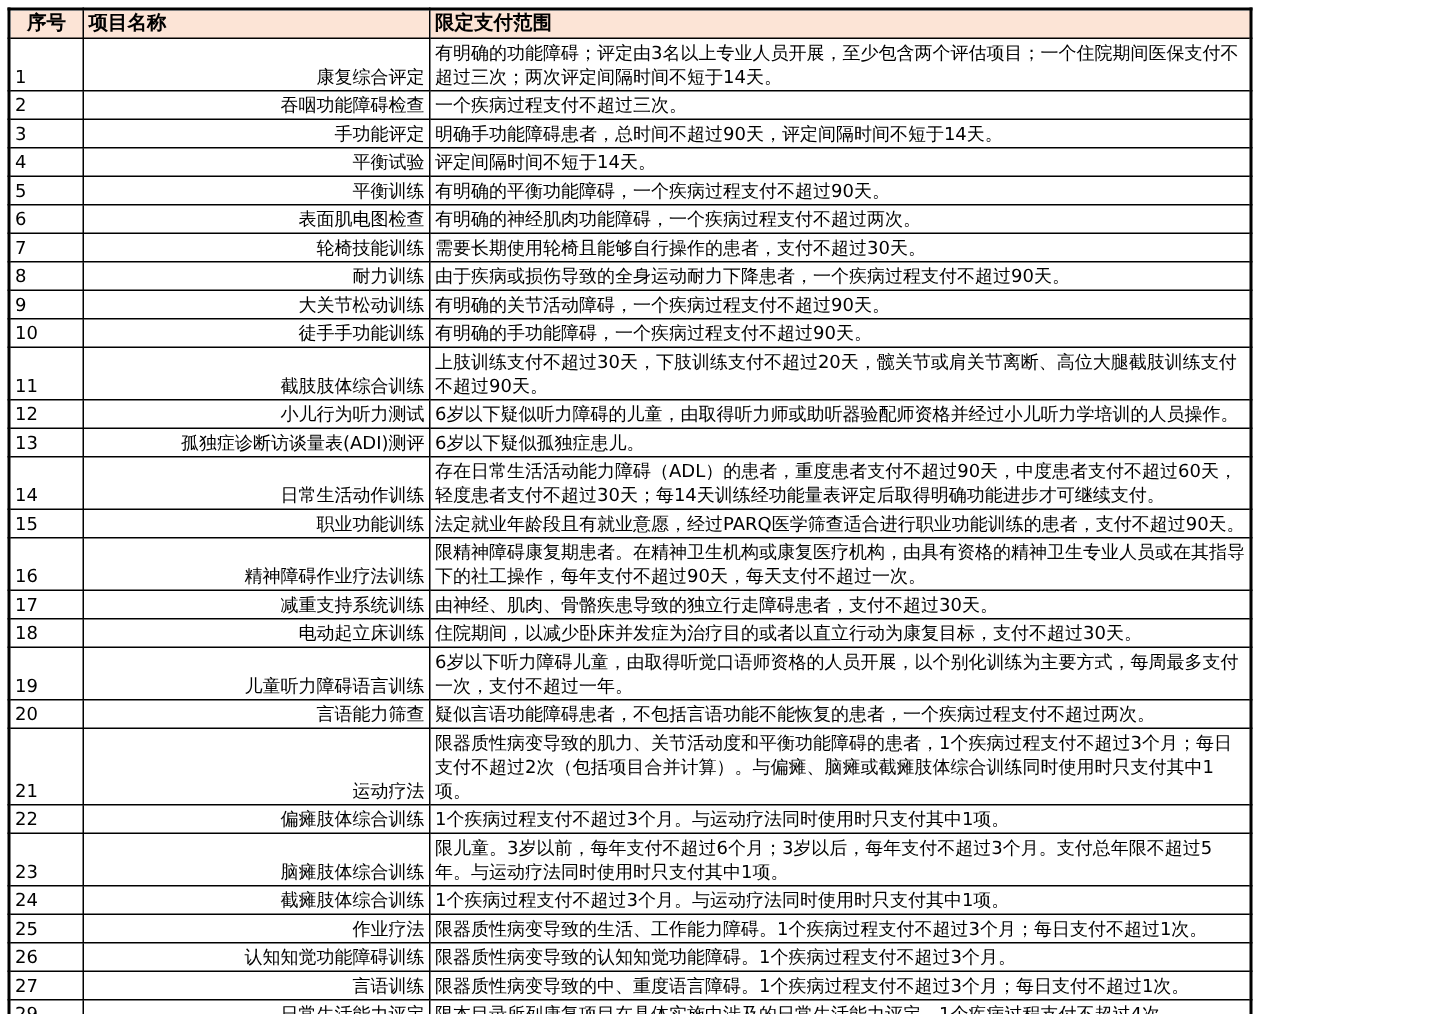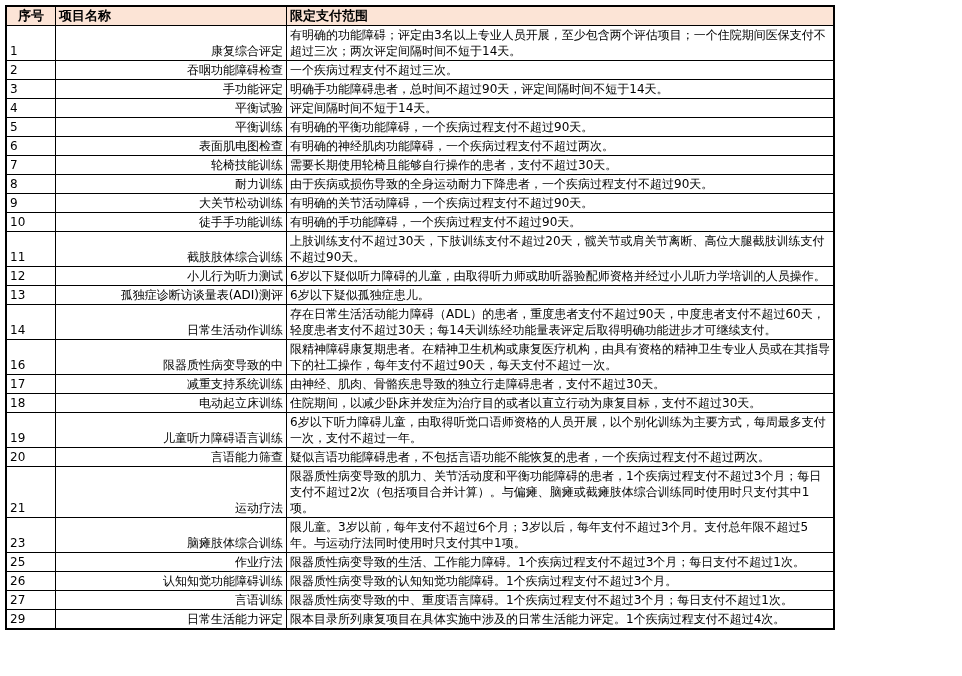--- a/index.html
+++ b/index.html
@@ -131,22 +131,27 @@
           <td class="cell-no">13</td>
           <td class="cell-name">孤独症诊断访谈量表(ADI)测评</td>
           <td class="cell-scope">6岁以下疑似孤独症患儿。</td>
         </tr>
         <tr>
           <td class="cell-no">14</td>
           <td class="cell-name">日常生活动作训练</td>
           <td class="cell-scope">存在日常生活活动能力障碍（ADL）的患者，重度患者支付不超过90天，中度患者支付不超过60天，轻度患者支付不超过30天；每14天训练经功能量表评定后取得明确功能进步才可继续支付。</td>
         </tr>
         <tr>
+          <td class="cell-no">15</td>
+          <td class="cell-name">职业功能训练</td>
+          <td class="cell-scope">法定就业年龄段且有就业意愿，经过PARQ医学筛查适合进行职业功能训练的患者，支付不超过90天。</td>
+        </tr>
+        <tr>
           <td class="cell-no">16</td>
-          <td class="cell-name">限器质性病变导致的中</td>
+          <td class="cell-name">精神障碍作业疗法训练</td>
           <td class="cell-scope">限精神障碍康复期患者。在精神卫生机构或康复医疗机构，由具有资格的精神卫生专业人员或在其指导下的社工操作，每年支付不超过90天，每天支付不超过一次。</td>
         </tr>
         <tr>
           <td class="cell-no">17</td>
           <td class="cell-name">减重支持系统训练</td>
           <td class="cell-scope">由神经、肌肉、骨骼疾患导致的独立行走障碍患者，支付不超过30天。</td>
         </tr>
         <tr>
           <td class="cell-no">18</td>
           <td class="cell-name">电动起立床训练</td>
@@ -161,23 +166,33 @@
           <td class="cell-no">20</td>
           <td class="cell-name">言语能力筛查</td>
           <td class="cell-scope">疑似言语功能障碍患者，不包括言语功能不能恢复的患者，一个疾病过程支付不超过两次。</td>
         </tr>
         <tr>
           <td class="cell-no">21</td>
           <td class="cell-name">运动疗法</td>
           <td class="cell-scope">限器质性病变导致的肌力、关节活动度和平衡功能障碍的患者，1个疾病过程支付不超过3个月；每日支付不超过2次（包括项目合并计算）。与偏瘫、脑瘫或截瘫肢体综合训练同时使用时只支付其中1项。</td>
         </tr>
         <tr>
+          <td class="cell-no">22</td>
+          <td class="cell-name">偏瘫肢体综合训练</td>
+          <td class="cell-scope">1个疾病过程支付不超过3个月。与运动疗法同时使用时只支付其中1项。</td>
+        </tr>
+        <tr>
           <td class="cell-no">23</td>
           <td class="cell-name">脑瘫肢体综合训练</td>
           <td class="cell-scope">限儿童。3岁以前，每年支付不超过6个月；3岁以后，每年支付不超过3个月。支付总年限不超过5年。与运动疗法同时使用时只支付其中1项。</td>
+        </tr>
+        <tr>
+          <td class="cell-no">24</td>
+          <td class="cell-name">截瘫肢体综合训练</td>
+          <td class="cell-scope">1个疾病过程支付不超过3个月。与运动疗法同时使用时只支付其中1项。</td>
         </tr>
         <tr>
           <td class="cell-no">25</td>
           <td class="cell-name">作业疗法</td>
           <td class="cell-scope">限器质性病变导致的生活、工作能力障碍。1个疾病过程支付不超过3个月；每日支付不超过1次。</td>
         </tr>
         <tr>
           <td class="cell-no">26</td>
           <td class="cell-name">认知知觉功能障碍训练</td>
           <td class="cell-scope">限器质性病变导致的认知知觉功能障碍。1个疾病过程支付不超过3个月。</td>

